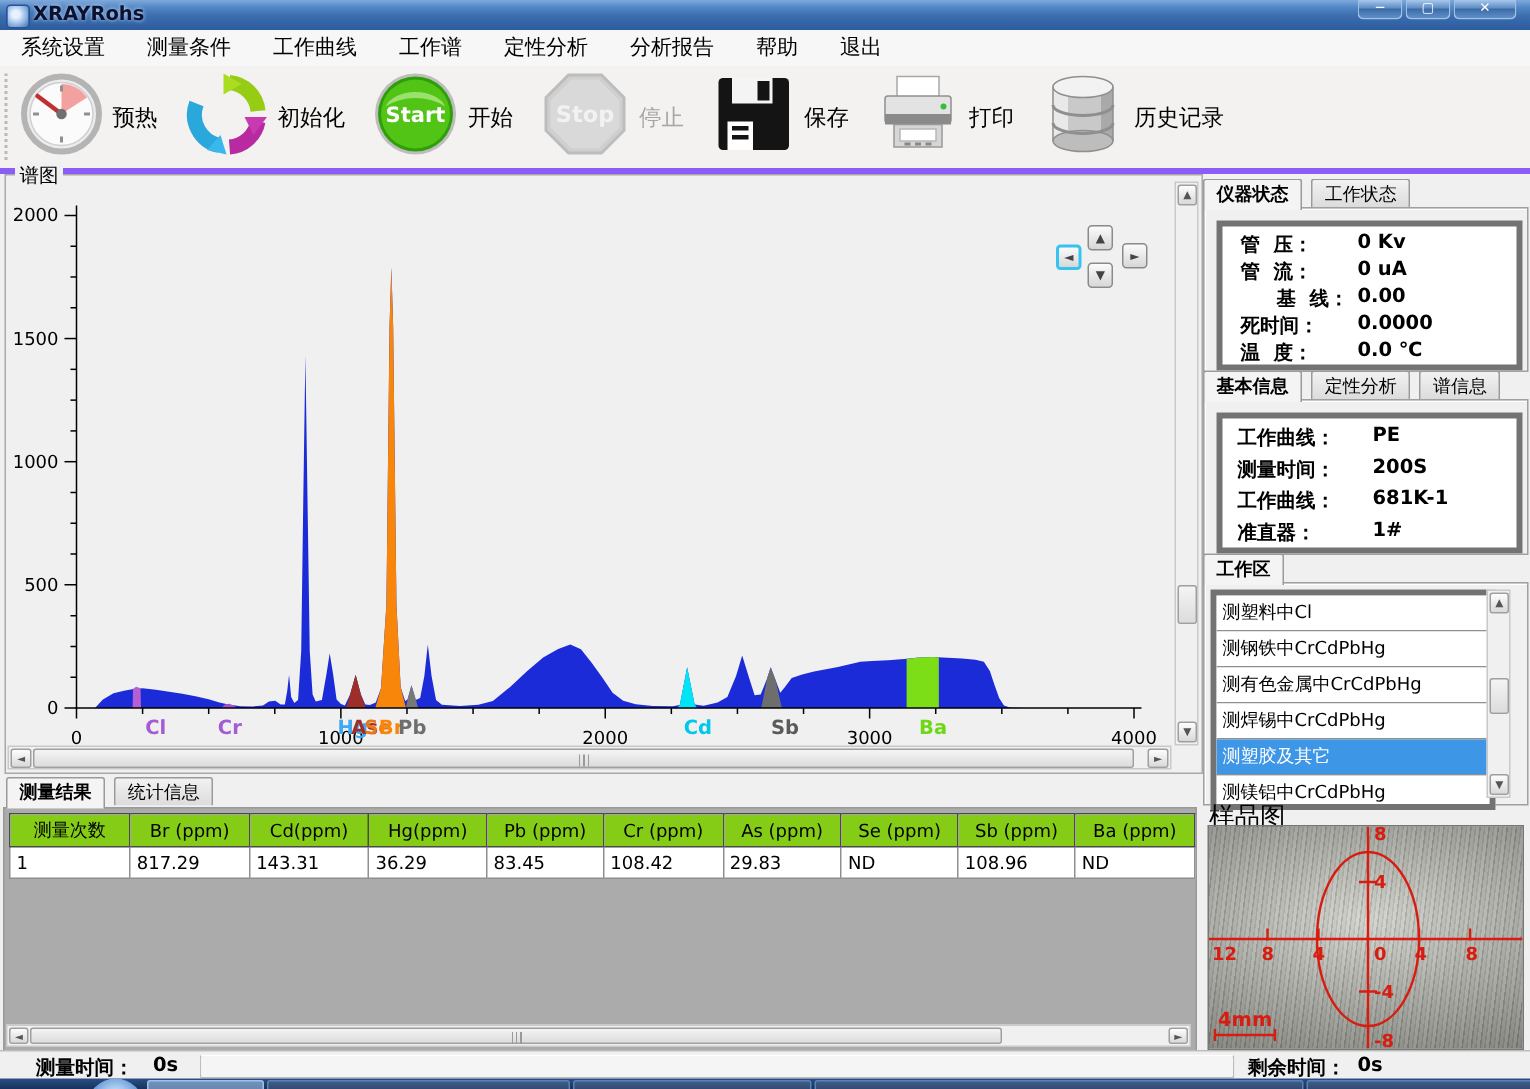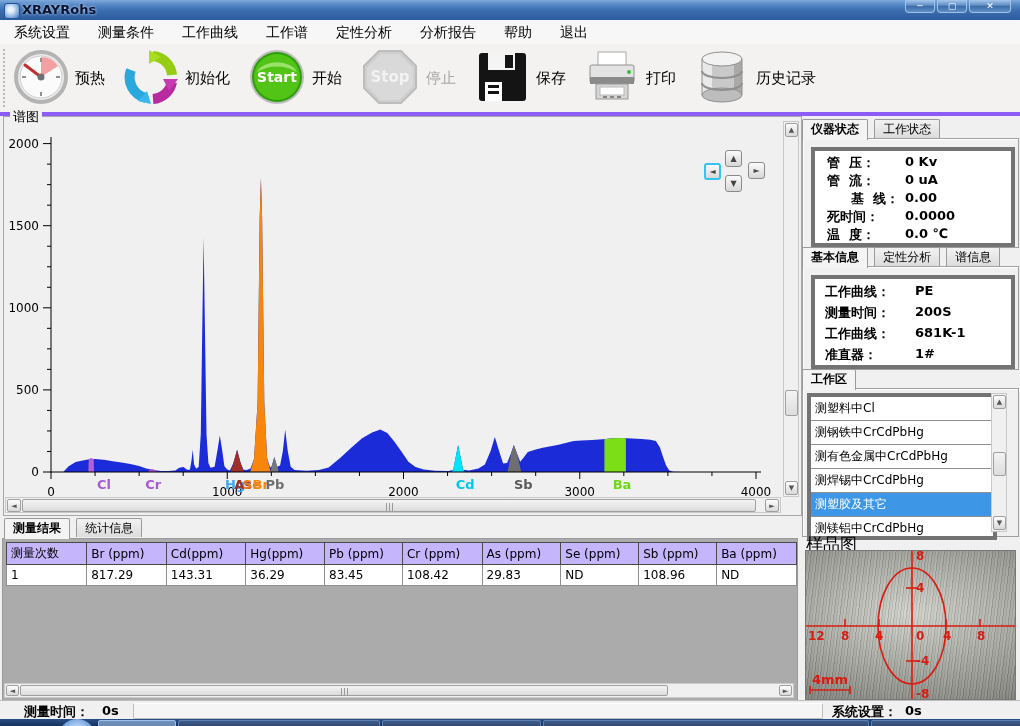--- a/index.html
+++ b/index.html
@@ -42,22 +42,22 @@
   .sb-btn{position:absolute;background:linear-gradient(#fdfdfd,#d9d9d9);border:1px solid #9f9f9f;
           color:#555;font-size:7px;text-align:center;box-sizing:border-box;border-radius:2px;}
   .sb-thumb{position:absolute;background:linear-gradient(#f4f4f4,#dcdcdc);border:1px solid #9f9f9f;border-radius:2px;box-sizing:border-box;}
   .hgrip{position:absolute;top:3px;width:8px;height:8px;
     background-image:repeating-linear-gradient(90deg,#9a9a9a 0 1px,transparent 1px 3px);}
   
   .ws-item{height:23px;line-height:22px;padding:0 4px;border-bottom:1px solid #8f8f8f;font-size:12px;background:#fff;}
   .ws-item.selected{background:#3e97e6;color:#fff;}
   
   .results-table{border-collapse:collapse;table-layout:fixed;background:#fff;}
-  .results-table th{border:1px solid #4a4a4a;font-size:12px;font-weight:normal;text-align:left;
-                    padding:2px 4px;height:16px;background:#c4b5fd;white-space:nowrap;overflow:hidden;}
+  .results-table th{border:1px solid #4a4a4a;font-size:12px;font-weight:normal;text-align:center;
+                    padding:2px 4px;height:16px;background:#84cc16;white-space:nowrap;overflow:hidden;}
   .results-table td{border:1px solid #8f8f8f;font-size:12px;padding:2px 4px;height:16px;background:#fff;white-space:nowrap;overflow:hidden;}
   
   .sample-img{background:
      radial-gradient(ellipse 130% 90% at 50% 42%, rgba(255,255,255,.30), rgba(0,0,0,.42)),
      repeating-linear-gradient(97deg,#bdbdb5 0 2px,#a9a9a1 2px 3px,#c6c6be 3px 5px,#98988f 5px 6px);
      border:1px solid #777;}
   
   .statusbar{left:0;top:700px;width:1020px;height:19px;background:#f0f0f0;border-top:1px solid #bdbdbd;}
   .status-text{position:absolute;top:2px;font-size:13px;font-weight:bold;}
   .status-panel{position:absolute;top:2px;height:14px;background:#f5f5f5;border:1px solid #bdbdbd;border-top-color:#ffffff;border-radius:2px;}
@@ -413,21 +413,21 @@
       <text x="110" y="147">-8</text>
       <text x="6" y="133" font-size="13">4mm</text>
     </g>
   </svg>
 </div>
 
 <div class="abs statusbar">
   <span class="status-text" style="left:24px;">测量时间：</span>
   <span class="status-text" style="left:102px;">0s</span>
   <div class="status-panel" style="left:133px;width:688px;"></div>
-  <span class="status-text" style="left:832px;">系统设置：</span>
+  <span class="status-text" style="left:832px;">剩余时间：</span>
   <span class="status-text" style="left:905px;">0s</span>
 </div>
 
 <div class="abs taskbar">
   <div class="orb"></div>
   <div class="tb-item active" style="left:98px;width:76px;"></div>
   <div class="tb-item" style="left:178px;width:200px;"></div>
   <div class="tb-item" style="left:382px;width:157px;"></div>
   <div class="tb-item" style="left:543px;width:324px;"></div>
   <div class="tb-item" style="left:871px;width:200px;"></div>

